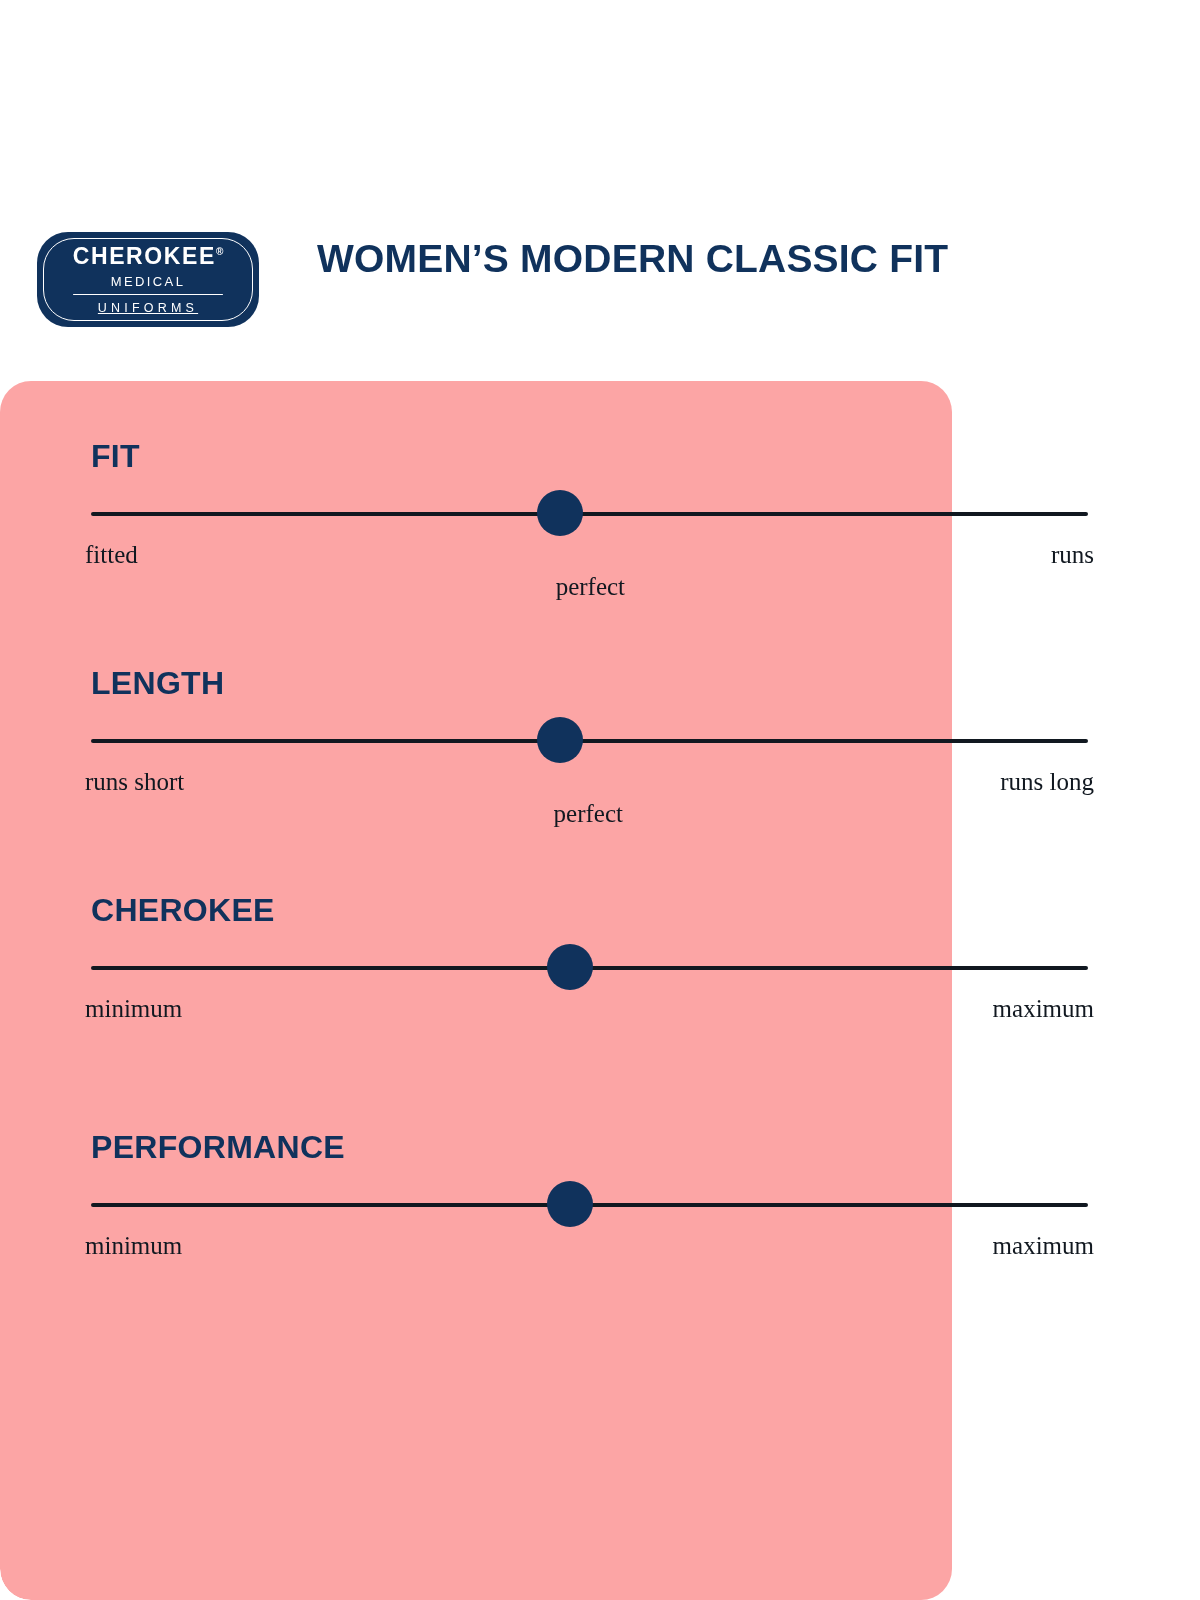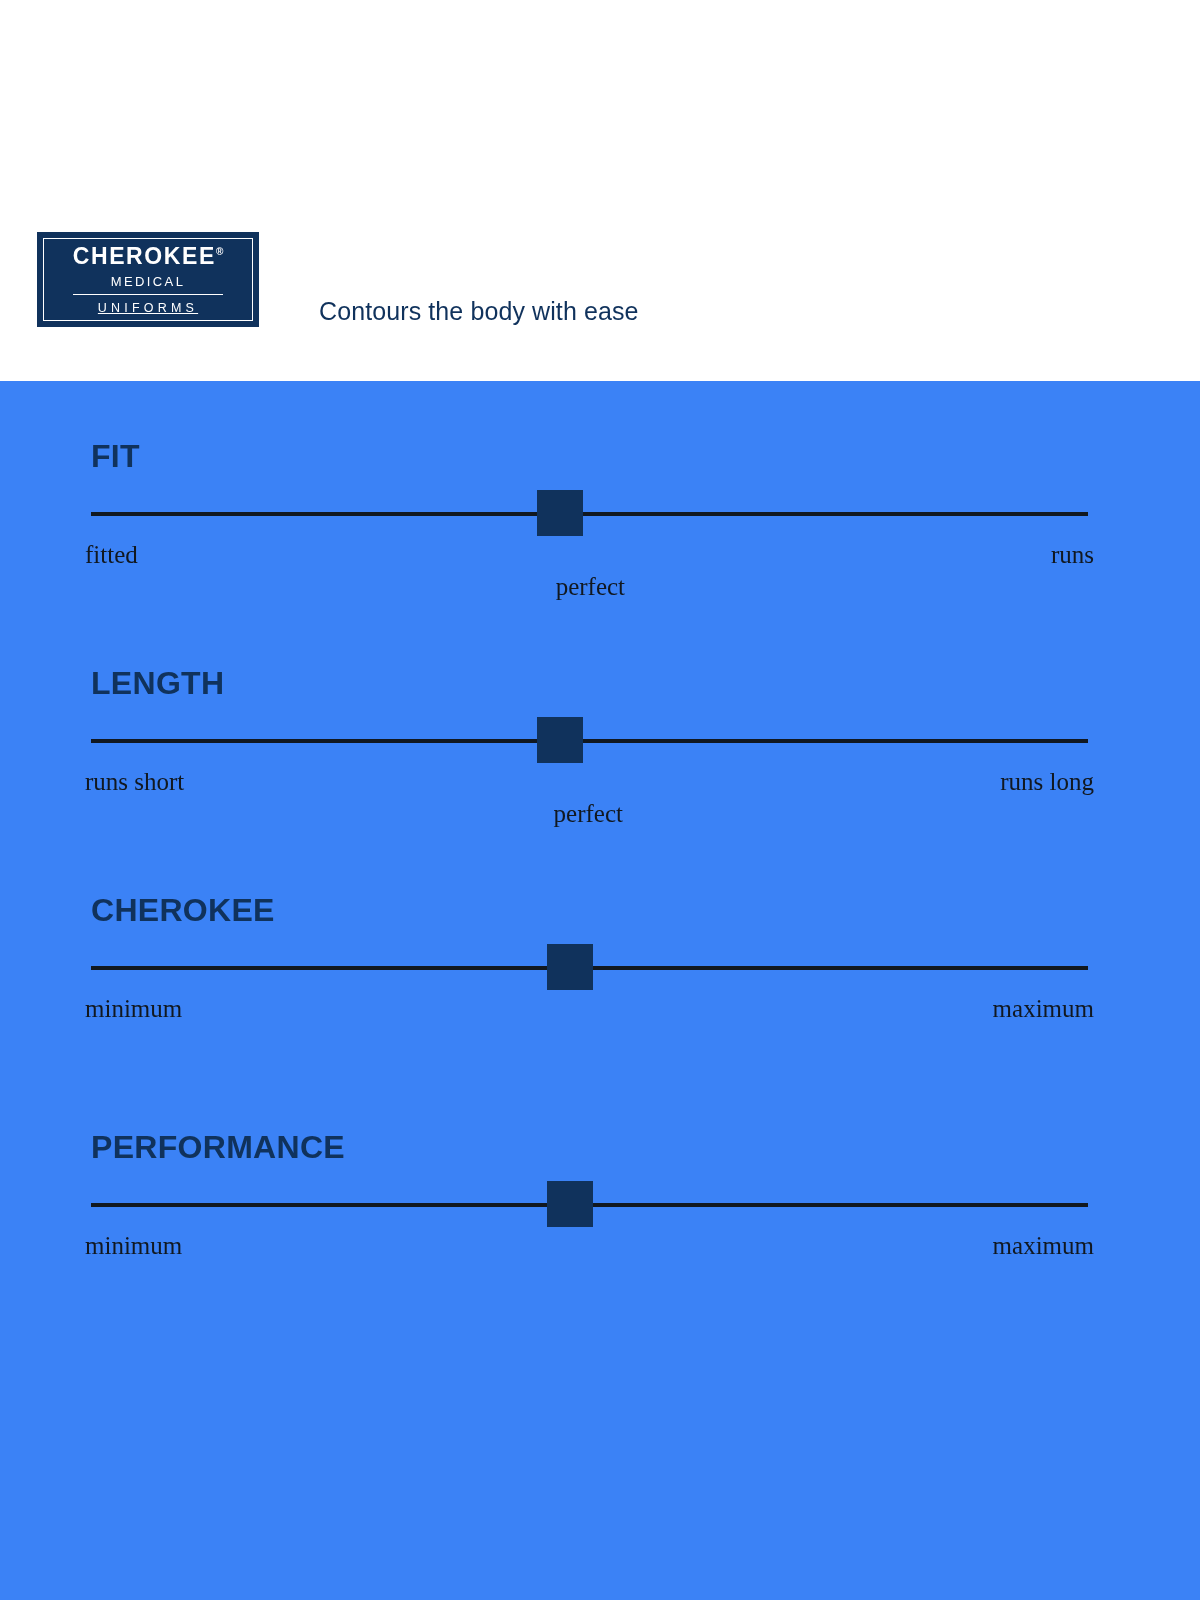--- a/index.html
+++ b/index.html
@@ -1,15 +1,15 @@
 <!DOCTYPE html>
 <html><head>
 <meta charset="utf-8">
 <style>
-  * { box-sizing: border-box; margin: 0; padding: 0; }
+  * { box-sizing: border-box; margin: 0; padding: 0; border-radius: 31px; }
 
   html, body {
     width: 1200px;
     height: 1600px;
     background: #ffffff;
     font-family: "Liberation Sans", sans-serif;
   }
 
   .page {
     position: relative;
@@ -99,23 +99,23 @@
     font-size: 25px;
     font-weight: normal;
     letter-spacing: 0.1px;
   }
 
   
   .panel {
     position: absolute;
     left: 0;
     top: 381px;
-    width: 1200px;
+    width: 952px;
     height: 1219px;
-    background: #3b82f6;
+    background: #fca5a5;
   }
 
   .group {
     position: absolute;
     left: 0;
     width: 1200px;
   }
 
   .group-label {
     position: absolute;
@@ -172,21 +172,21 @@
 
     <div class="logo-box">
       <div class="logo-inner">
         <div class="logo-brand"><span>CHEROKEE</span><span class="reg">®</span></div>
         <div class="logo-medical">MEDICAL</div>
         <div class="logo-rule"></div>
         <div class="logo-uniforms">UNIFORMS</div>
       </div>
     </div>
 
-    <div class="subtitle">Contours the body with ease</div>
+    <div class="title">WOMEN’S MODERN CLASSIC FIT</div>
   </div>
 
   <div class="panel">
 
     <div class="group g0">
       <div class="group-label">FIT</div>
       <div class="track">
         <div class="marker" style="left:47%;margin-left:-23px;"></div>
       </div>
       <div class="scale">

